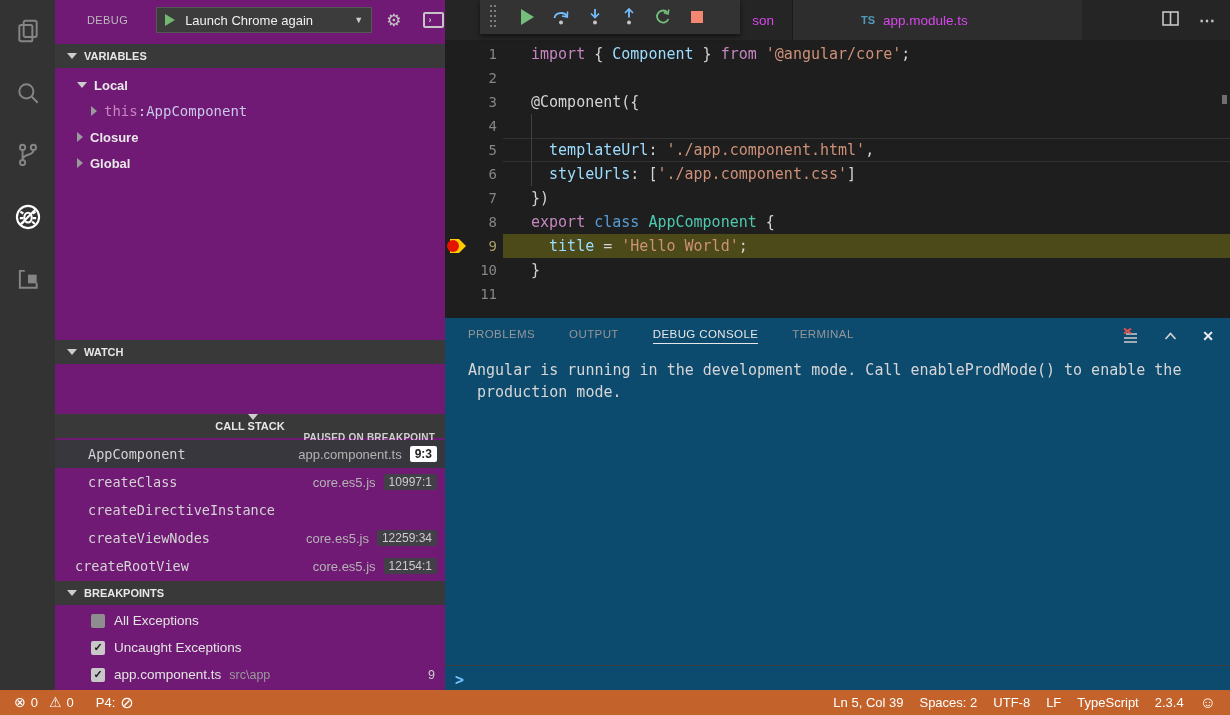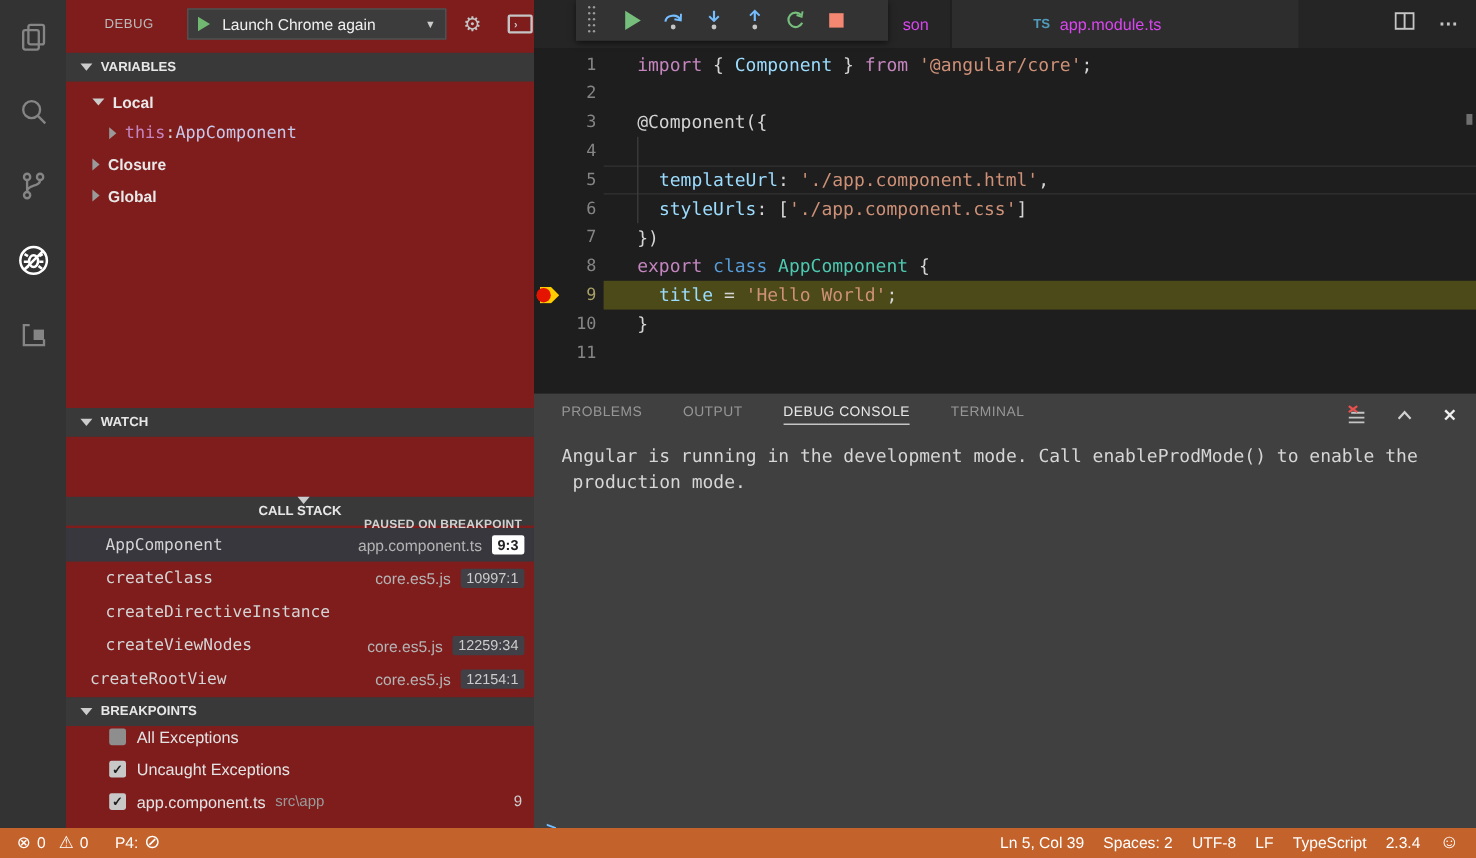--- a/index.html
+++ b/index.html
@@ -7,21 +7,21 @@
               font-family:"Liberation Sans", sans-serif; }
   .app { position:relative; width:1230px; height:715px; background:#1e1e1e; }
 
   
   .activitybar { position:absolute; left:0; top:0; width:55px; height:690px; background:#333333; display:flex; flex-direction:column; align-items:center; }
   .ab-item { width:55px; height:62px; display:flex; align-items:center; justify-content:center; cursor:pointer; }
   .ab-item svg { stroke:#858585; fill:none; stroke-width:1.8; }
   .ab-item.active svg { stroke:#ffffff; }
 
   
-  .sidebar { position:absolute; left:55px; top:0; width:390px; height:690px; background:#7f1d1d; color:#cccccc; overflow:hidden; }
+  .sidebar { position:absolute; left:55px; top:0; width:390px; height:690px; background:#701a75; color:#cccccc; overflow:hidden; }
   .debug-header { position:absolute; left:0; top:0; width:390px; height:40px; display:flex; align-items:center; }
   .dh-title { margin-left:32px; font-size:11px; color:#bbbbbb; letter-spacing:.4px; }
   .launch-box { margin-left:28px; width:216px; height:26px; background:#3c3c3c; border:1px solid #565656; display:flex; align-items:center; padding:0 8px; cursor:pointer; }
   .play-tri { width:0; height:0; border-left:10px solid #71b871; border-top:6px solid transparent; border-bottom:6px solid transparent; margin-right:10px; }
   .launch-label { color:#f0f0f0; font-size:13px; flex:1; white-space:nowrap; }
   .launch-caret { color:#cccccc; font-size:9px; margin-left:6px; }
   .dh-gear { margin-left:14px; font-size:17px; color:#c5c5c5; cursor:pointer; }
   .dh-console { margin-left:22px; width:21px; height:16px; border:2px solid #c5c5c5; border-radius:2px; color:#c5c5c5; font-size:9px; line-height:12px; padding-left:3px; cursor:pointer; font-weight:bold; }
 
   .sec-header { position:absolute; left:0; width:390px; height:24px; background:#393939; display:flex; align-items:center; font-size:11px; font-weight:bold; color:#e7e7e7; }
@@ -39,21 +39,21 @@
   .var-val  { color:#c8c8e8; }
 
   .cs-row { position:absolute; left:0; width:390px; height:28px; display:flex; align-items:center; padding:0 8px 0 33px; cursor:pointer; }
   .cs-row.sel { background:#37373d; }
   .cs-name { font-family:"DejaVu Sans Mono", monospace; font-size:13.5px; color:#d4d4d4; }
   .cs-right { margin-left:auto; display:flex; align-items:center; gap:8px; }
   .cs-file { font-size:13px; color:#b4b4b4; }
   .cs-badge { font-size:12px; color:#cccccc; background:#404046; border-radius:2px; padding:1px 5px; }
   .cs-row.sel .cs-badge { background:#ffffff; color:#222222; font-weight:bold; }
 
-  .bp-row { position:absolute; left:0; width:390px; height:27px; display:flex; align-items:flex-start; padding:0 10px 0 36px; cursor:pointer; }
+  .bp-row { position:absolute; left:0; width:390px; height:27px; display:flex; align-items:center; padding:0 10px 0 36px; cursor:pointer; }
   .cb { width:14px; height:14px; border-radius:2px; margin-right:9px; flex:0 0 auto; display:flex; align-items:center; justify-content:center; font-size:11px; font-weight:bold; color:#1e1e1e; }
   .cb.off { background:#8e8e8e; }
   .cb.on  { background:#c8c8c8; }
   .bp-label { font-size:13.5px; color:#e3e3e3; }
   .bp-detail { font-size:12.5px; color:#9a9a9a; margin-left:8px; }
   .bp-line { margin-left:auto; font-size:12.5px; color:#cfcfcf; }
 
   
   .editor { position:absolute; left:445px; top:0; width:785px; height:690px; background:#1e1e1e; }
   .tabbar { position:absolute; left:0; top:0; width:785px; height:40px; background:#252526; }
@@ -86,21 +86,21 @@
   .hl.stopped { background:#4B4A18; }
   .hl.current { border-top:1px solid rgba(255,255,255,.09); border-bottom:1px solid rgba(255,255,255,.09); }
   .iguide { position:absolute; left:86px; top:0; bottom:0; width:1px; background:#404040; z-index:2; }
   .bpglyph { position:absolute; left:2px; top:5px; width:19px; height:14px; }
   .bpglyph .arrow { position:absolute; left:3px; top:0; width:16px; height:14px; background:#FFCC00; clip-path:polygon(0 0, 9px 0, 16px 7px, 9px 14px, 0 14px); }
   .bpglyph .dot { position:absolute; left:0; top:1px; width:12px; height:12px; border-radius:50%; background:#E51400; }
   .tk-kw{color:#C586C0}.tk-kw2{color:#569CD6}.tk-id{color:#9CDCFE}.tk-str{color:#CE9178}.tk-cls{color:#4EC9B0}.tk-pl{color:#D4D4D4}
   .ovr { position:absolute; right:3px; top:55px; width:5px; height:9px; background:#6f6f6f; z-index:4; }
 
   
-  .panel { position:absolute; left:0; top:328px; width:785px; height:375px; background:#404040; }
+  .panel { position:absolute; left:0; top:318px; width:785px; height:375px; background:#0c4a6e; }
   .ptabs { height:35px; display:flex; align-items:center; padding-left:23px; gap:34px; }
   .ptab { font-size:11.5px; letter-spacing:.4px; color:#969696; cursor:pointer; padding-bottom:3px; }
   .ptab.active { color:#e7e7e7; border-bottom:1px solid #e7e7e7; }
   .picons { position:absolute; right:16px; top:0; height:35px; display:flex; align-items:center; gap:24px; }
   .picon { cursor:pointer; display:flex; align-items:center; }
   .pclose { color:#f0f0f0; font-size:14px; font-weight:bold; }
   .pbody { padding:6px 0 0 23px; font-family:"DejaVu Sans Mono", monospace; font-size:15px; line-height:22px; color:#d6d6d6; white-space:pre; }
   .pinput { position:absolute; left:0; right:0; bottom:0; height:28px; border-top:1px solid #404040; display:flex; align-items:center; padding-left:10px; cursor:text; }
   .prompt { color:#75BEFF; font-family:"DejaVu Sans Mono", monospace; font-size:15px; font-weight:bold; }
 

